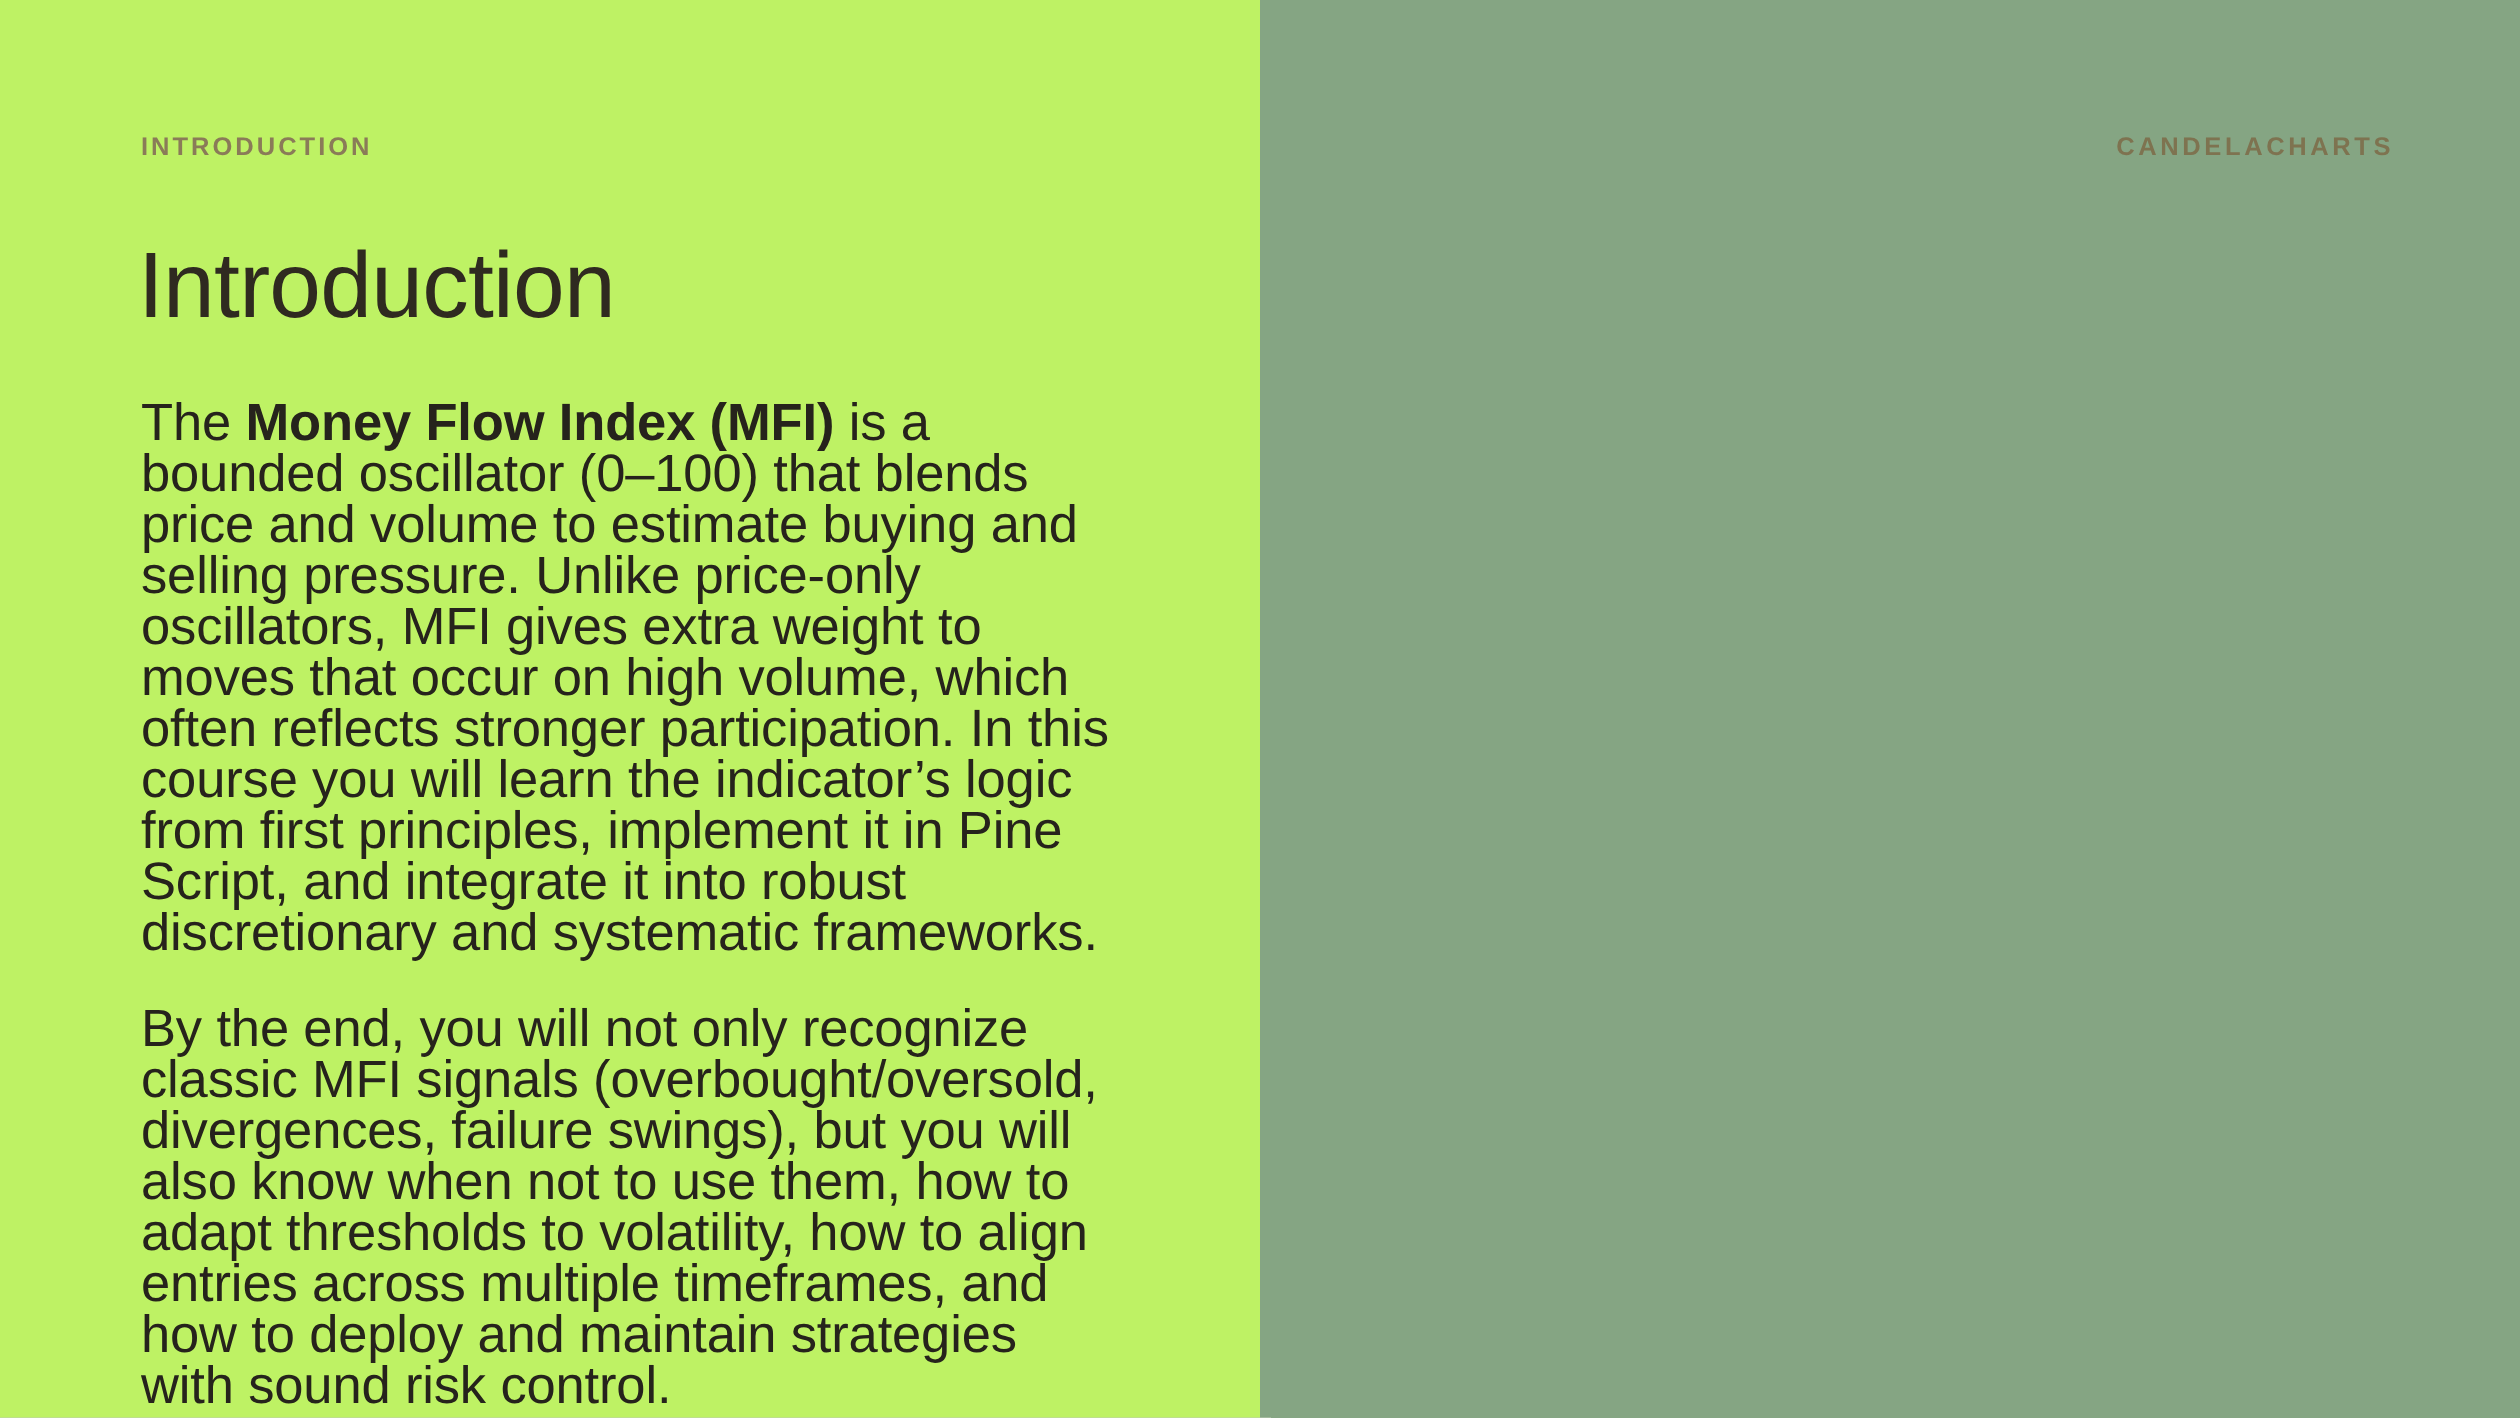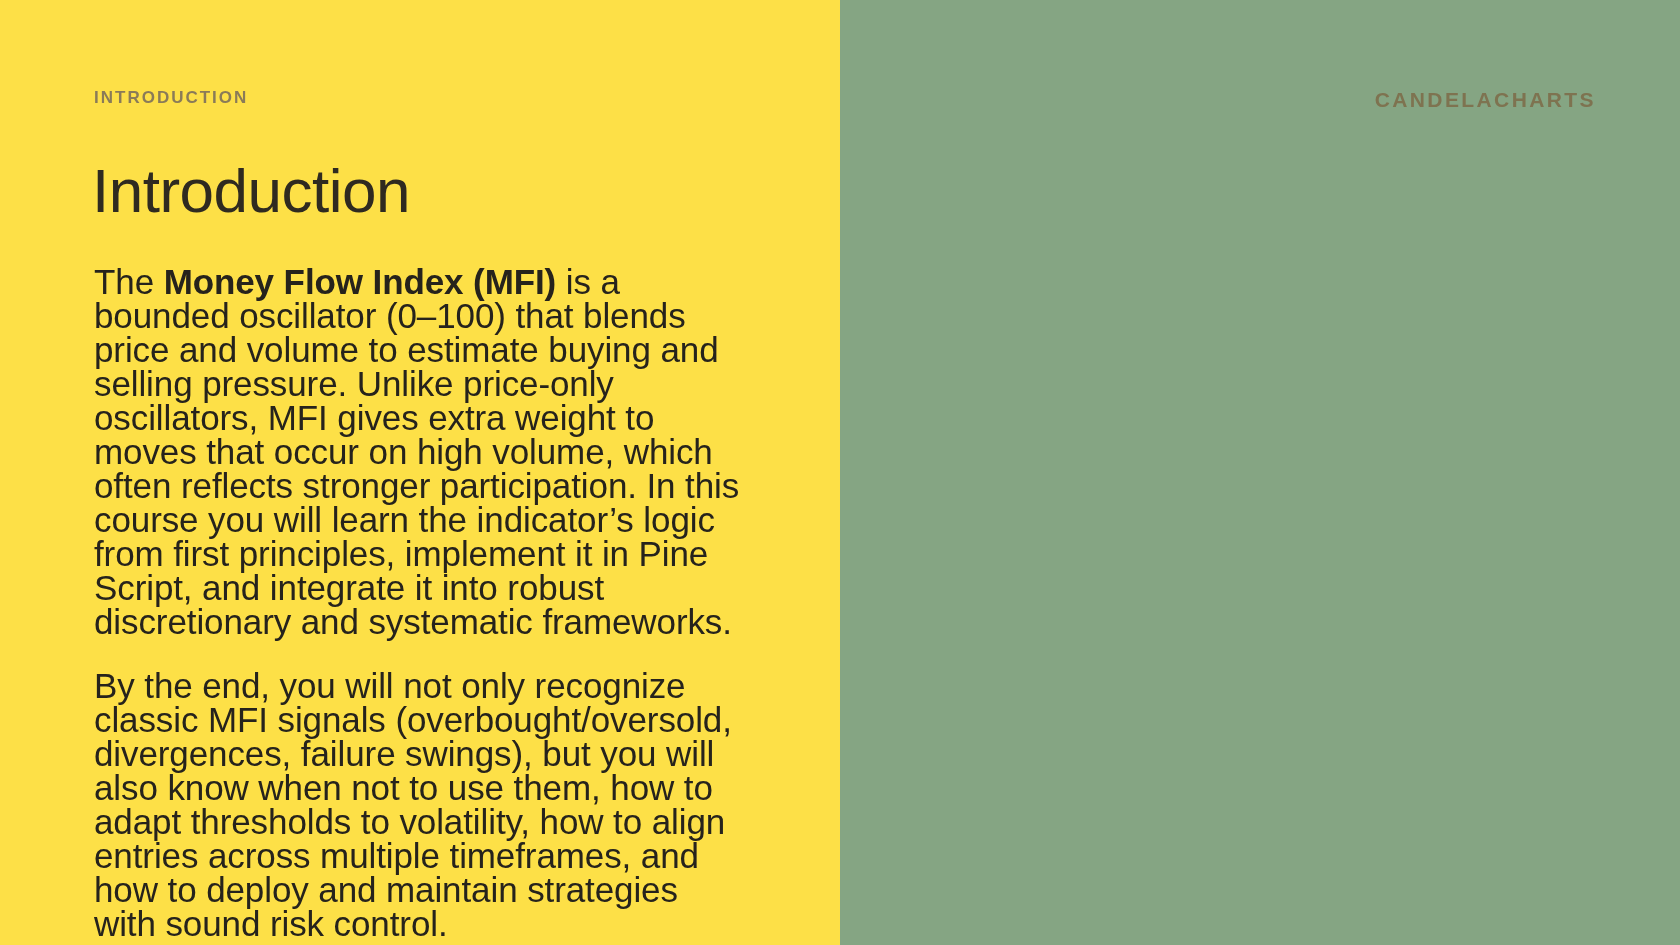--- a/index.html
+++ b/index.html
@@ -15,21 +15,21 @@
   }
   .slide {
     position: relative;
     width: 1680px;
     height: 945px;
     display: flex;
   }
   .left-pane {
     width: 840px;
     height: 945px;
-    background: #fde047;
+    background: #bef264;
     box-sizing: border-box;
     padding: 0;
     position: relative;
   }
   .right-pane {
     width: 840px;
     height: 945px;
     background: #85a583;
     position: relative;
   }
@@ -40,21 +40,21 @@
     font-size: 17px;
     font-weight: bold;
     letter-spacing: 2.0px;
     color: #8a7b58;
     text-transform: uppercase;
   }
   .brand {
     position: absolute;
     right: 84px;
     top: 88px;
-    font-size: 21px;
+    font-size: 17px;
     font-weight: bold;
     letter-spacing: 2.4px;
     color: #7e7350;
     text-transform: uppercase;
     white-space: nowrap;
   }
   .title {
     position: absolute;
     left: 92px;
     top: 158px;

